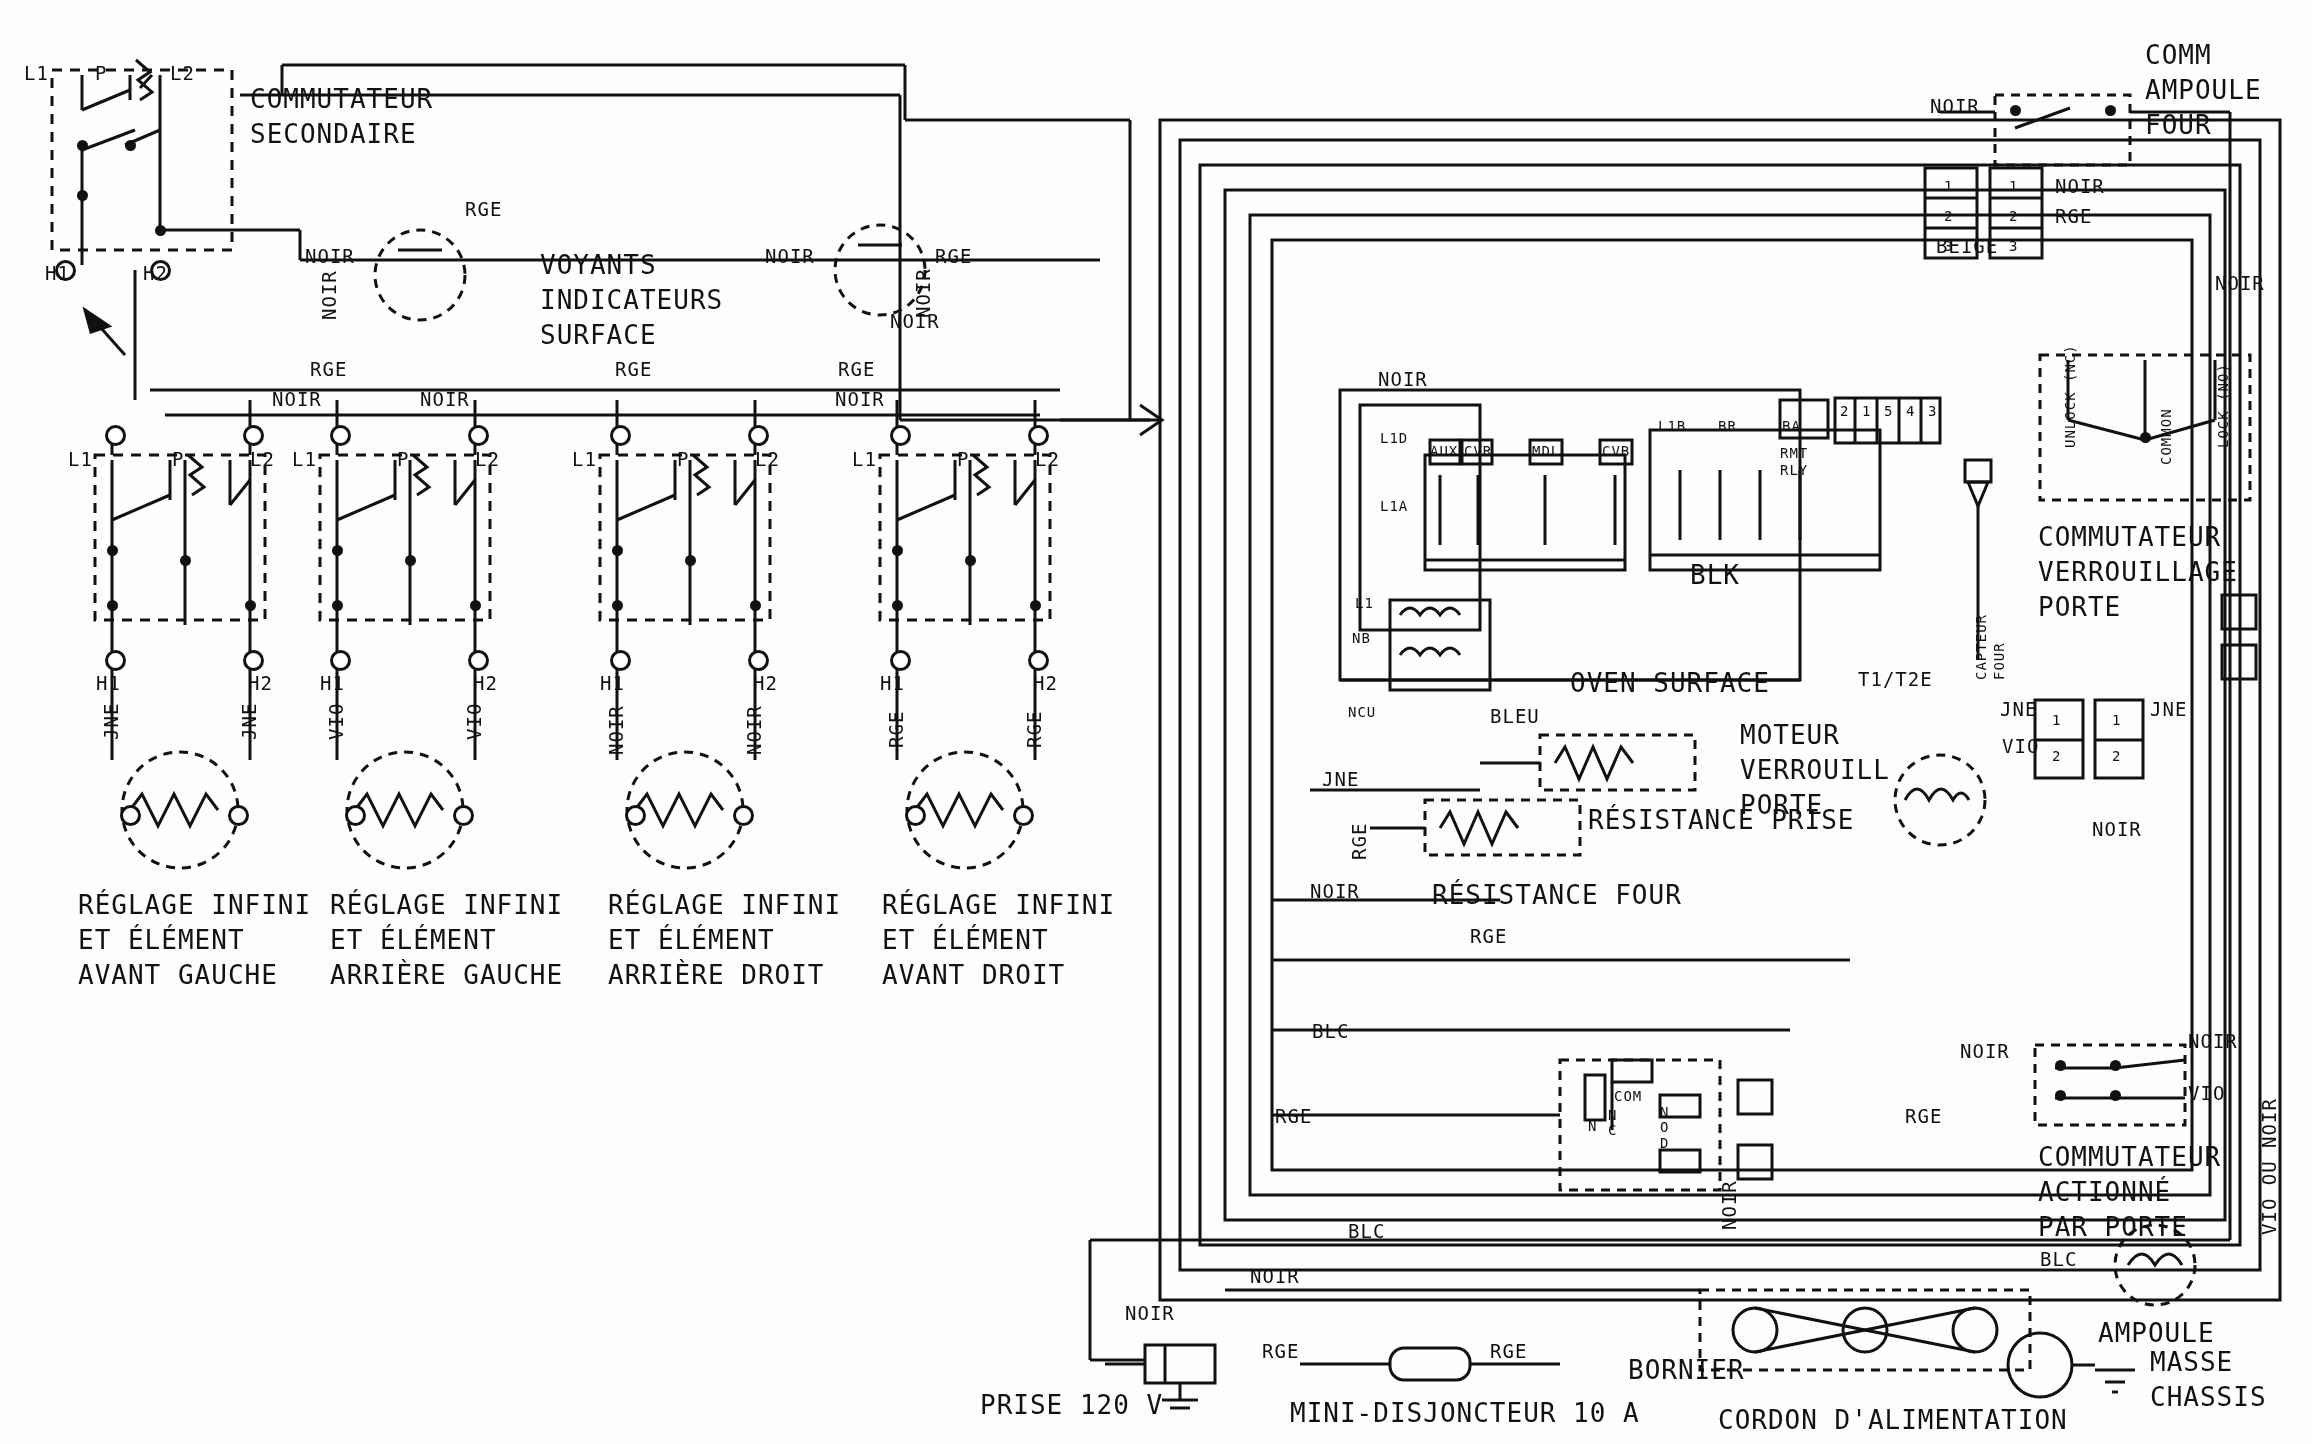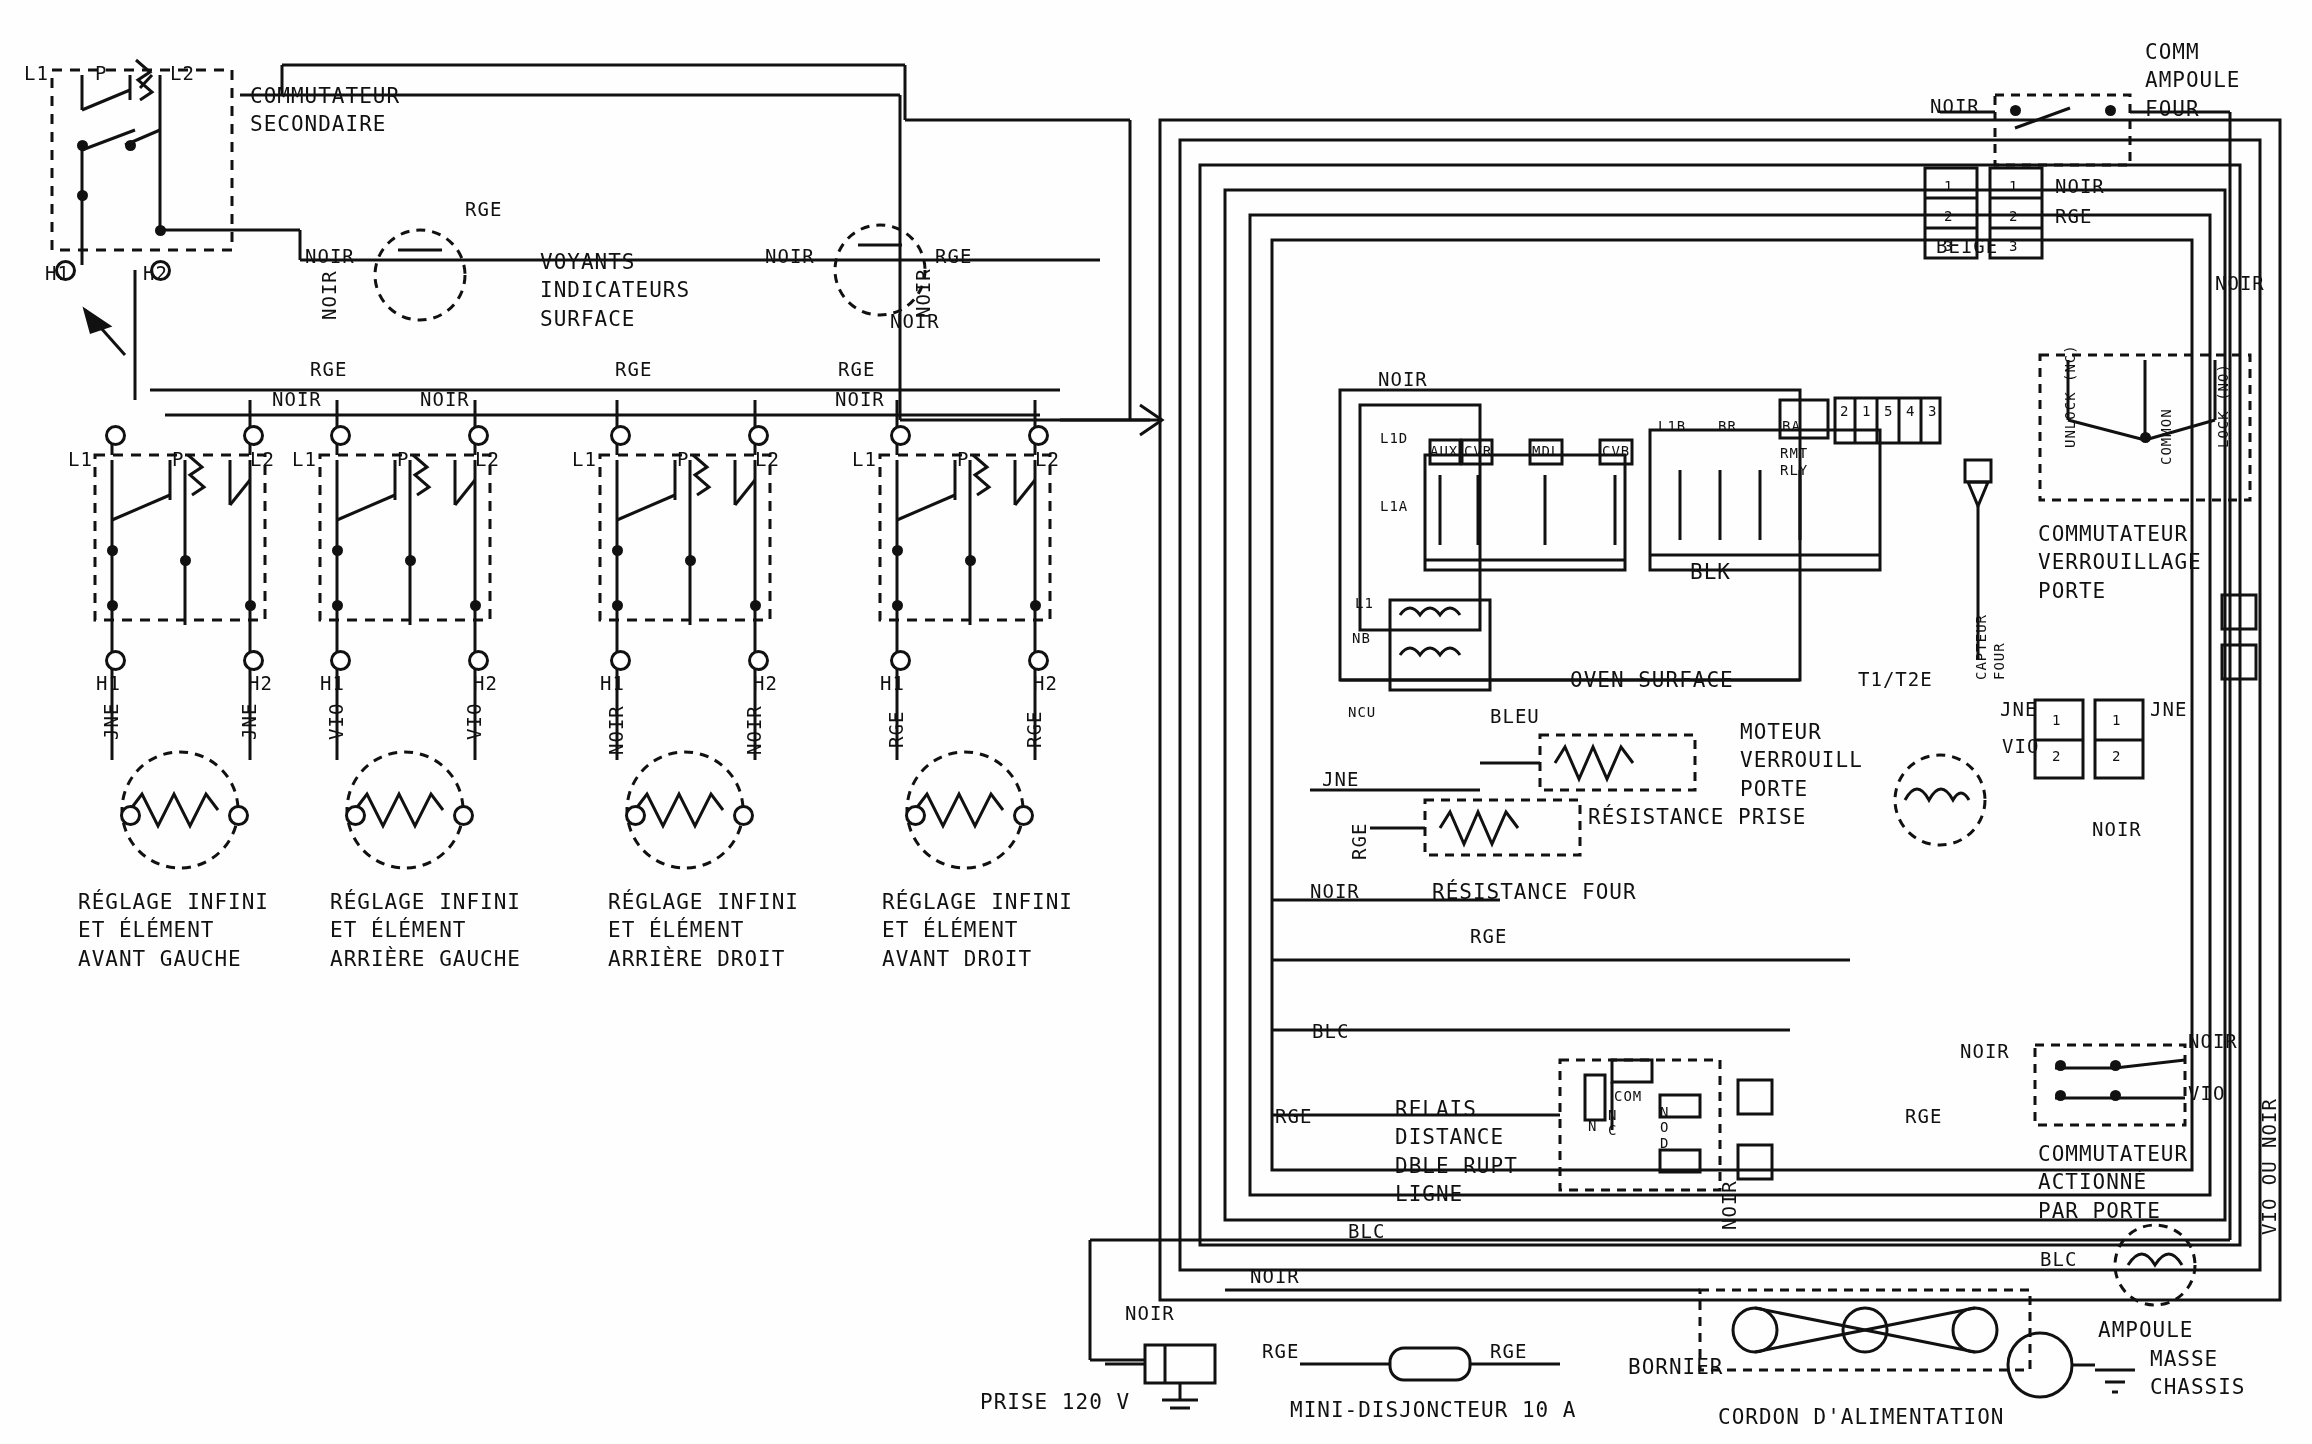--- a/index.html
+++ b/index.html
@@ -5,21 +5,21 @@
   html,body{margin:0;padding:0;background:#fff;}
   body{font-family:"DejaVu Sans Mono", monospace;}
   #sheet{
     position:relative;
     width:2312px;height:1444px;
     background:#fefefe;
     overflow:hidden;
   }
   .lbl{position:absolute;color:#111;white-space:pre;letter-spacing:1px;}
   .lbl.m{font-size:19px;}
-  .lbl.l{font-size:21px;}
+  .lbl.l{font-size:26px;}
   .lbl.xs{font-size:14px;}
   .rot{transform-origin:left top;transform:rotate(-90deg);}
   .dot{position:absolute;width:11px;height:11px;border-radius:50%;background:#111;}
   .term{position:absolute;width:15px;height:15px;border-radius:50%;border:3px solid #111;background:#fff;}
   svg{position:absolute;left:0;top:0;overflow:visible;}
 </style>
 </head>
 <body>
 
 <div id="sheet">
@@ -477,24 +477,20 @@
 <div class="lbl m" style="left:1310px;top:880px;">NOIR</div>
 <div class="lbl m" style="left:1470px;top:925px;">RGE</div>
 <div class="lbl m" style="left:1312px;top:1020px;">BLC</div>
 <div class="lbl m" style="left:1275px;top:1105px;">RGE</div>
 <div class="lbl m" style="left:1348px;top:1220px;">BLC</div>
 <div class="lbl m" style="left:1250px;top:1265px;">NOIR</div>
 <div class="lbl m" style="left:1125px;top:1302px;">NOIR</div>
 <div class="lbl m" style="left:1262px;top:1340px;">RGE</div>
 <div class="lbl m" style="left:1490px;top:1340px;">RGE</div>
 
-<div class="lbl l" style="left:1395px;top:1095px;line-height:1.35;">RELAIS
-DISTANCE
-DBLE RUPT
-LIGNE</div>
 <div class="lbl xs" style="left:1588px;top:1118px;">N</div>
 <div class="lbl xs" style="left:1608px;top:1108px;line-height:1.1;">N
 C</div>
 <div class="lbl xs" style="left:1614px;top:1088px;">COM</div>
 <div class="lbl xs" style="left:1660px;top:1105px;line-height:1.1;">N
 O
 D</div>
 
 <div class="lbl m rot" style="left:1718px;top:1230px;">NOIR</div>
 <div class="lbl m" style="left:1905px;top:1105px;">RGE</div>

